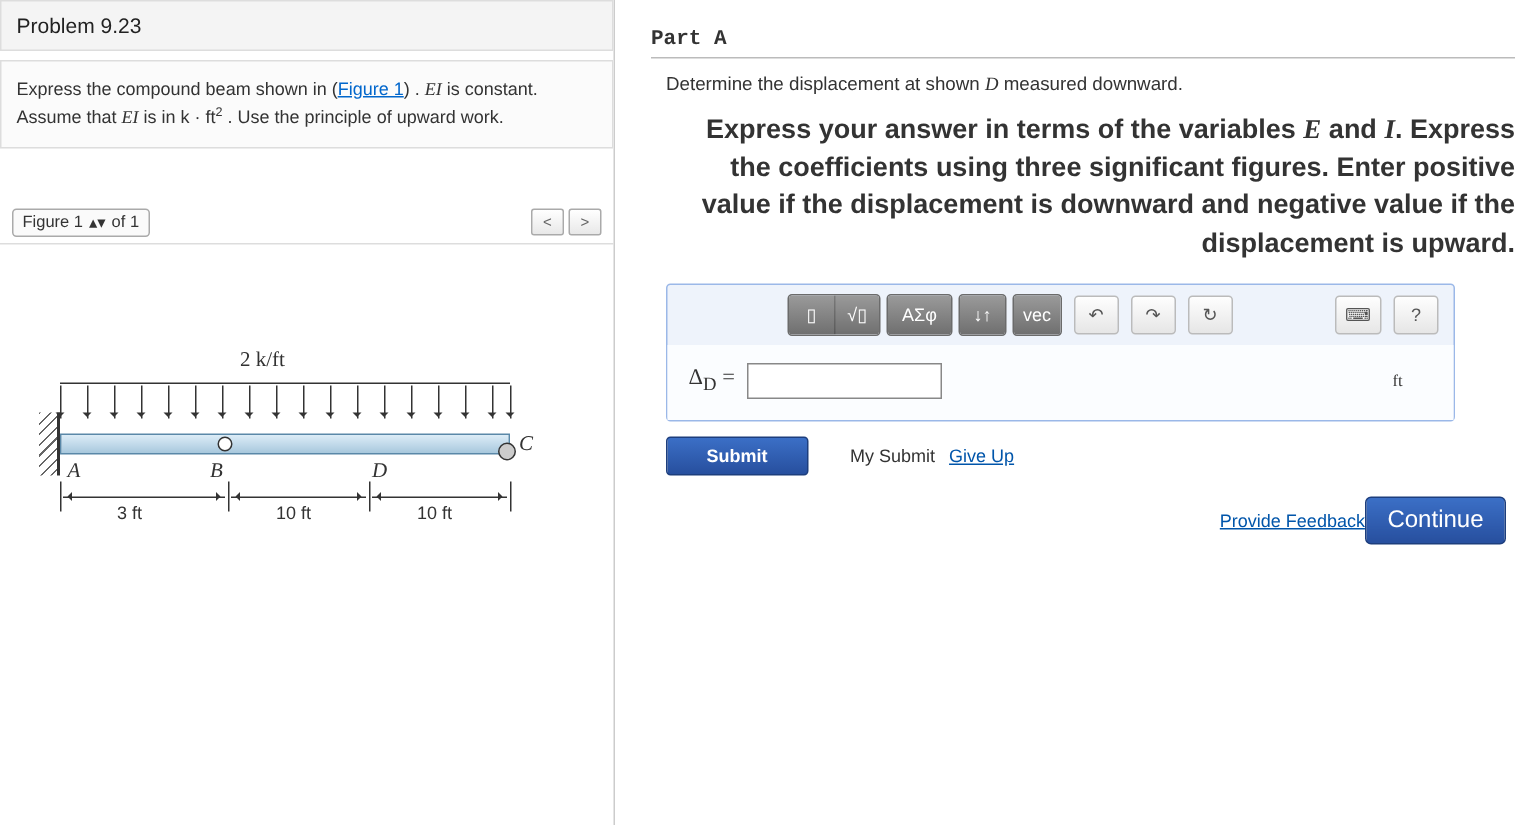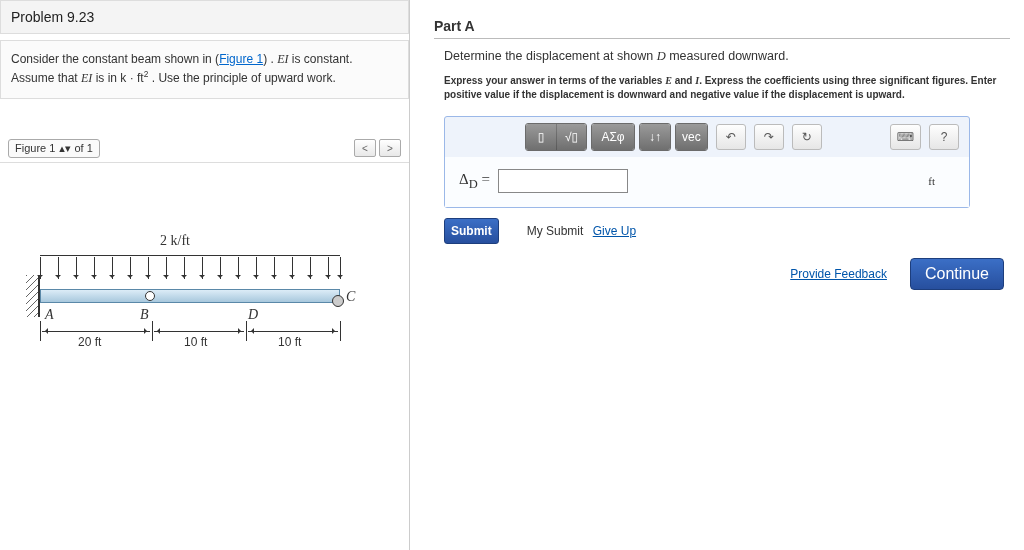--- a/index.html
+++ b/index.html
@@ -83,23 +83,23 @@
     .dim-line { position:absolute; top:168px; height:1px; background:#333; }
     .dim-line:before,.dim-line:after{content:'';position:absolute;top:-3px;border:3px solid transparent;}
     .dim-line:before{left:0;border-right-color:#333;}
     .dim-line:after{right:0;border-left-color:#333;}
     .tick{position:absolute;width:1px;height:20px;background:#333;top:158px;}
     
     .right-panel {
       flex: 1;
       padding: 18px 14px 10px 24px;
     }
-    .part-label { font-weight: bold; font-size: 14px; margin-bottom: 10px; border-bottom:1px solid #bbb; padding-bottom:4px;}
+    .part-label { font-weight: bold; font-size: 14px; margin-bottom: 10px; border-bottom:1px solid #bbb; padding-bottom:4px;font-family:Liberation Mono, monospace;}
     .prompt { margin: 10px 0 10px 10px; font-size: 12.5px; }
-    .instructions { margin: 8px 0 14px 10px; font-size: 10px; font-weight: bold; line-height: 1.4; }
+    .instructions { margin: 8px 0 14px 10px; font-size: 18px; font-weight: bold; line-height: 1.4; text-align: right; }
     .instructions .var { font-style: italic; font-family:'Times New Roman',serif; font-weight: bold; }
     .answer-block {
       border: 1px solid #9bb8e8;
       background: #eef3fb;
       border-radius: 3px;
       margin-left: 10px;
       margin-right: 40px;
       padding: 0;
     }
     .toolbar {
@@ -137,50 +137,50 @@
     }
     .ans-unit { margin-left: auto; font-family:'Times New Roman',serif; font-size:11px; margin-right:20px; }
     .submit-row {
       display:flex; align-items:center; gap: 28px;
       margin: 10px 0 0 10px;
     }
     .btn {
       background: linear-gradient(#3b6fc6,#274f9e);
       color:#fff; border:1px solid #1d3e7d;
       border-radius:3px;
-      padding: 5px 6px;
+      padding: 5px 26px;
       font-size: 12px; font-weight: bold;
       cursor: pointer;
     }
     .answers-links { font-size:12px; }
     .answers-links a { color:#0055aa; text-decoration:underline; margin-left:6px; cursor:pointer; }
     .footer-row {
       display:flex; align-items:center; justify-content:flex-end;
-      margin-top: 14px; gap: 23px;
+      margin-top: 14px; gap: 0;
       padding-right: 6px;
     }
     .link { color:#0055aa; text-decoration:underline; font-size:12px; cursor:pointer; }
     .continue-btn {
       background: linear-gradient(#3b6fc6,#274f9e);
       color:#fff; border:1px solid #1d3e7d;
       border-radius:4px;
       padding: 6px 14px;
       font-size: 16px;
       cursor:pointer;
     }
     sup{font-size:.7em;}
   </style>
 </head>
 <body>
 
 <div class="left-panel">
   <div class="problem-title">Problem 9.23</div>
 
   <div class="problem-desc">
-    <span>Consider the constant beam shown in (</span><a href="#">Figure 1</a><span>) . </span><i style="font-family:'Times New Roman',serif;">EI</i><span> is constant. Assume that </span><i style="font-family:'Times New Roman',serif;">EI</i><span> is in k · ft</span><sup>2</sup><span> . Use the principle of upward work.</span>
+    <span>Express the compound beam shown in (</span><a href="#">Figure 1</a><span>) . </span><i style="font-family:'Times New Roman',serif;">EI</i><span> is constant. Assume that </span><i style="font-family:'Times New Roman',serif;">EI</i><span> is in k · ft</span><sup>2</sup><span> . Use the principle of upward work.</span>
   </div>
 
   <div class="figure-header">
     <div class="fig-select">
       <span>Figure 1</span>
       <span>▴▾</span>
       <span>of 1</span>
     </div>
     <div class="nav-btns">
       <div class="nav-btn">&lt;</div>
@@ -220,21 +220,21 @@
     <div class="pt-label" style="left:248px">D</div>
     <div class="pt-label" style="left:346px;top:126px">C</div>
 
     <div class="tick" style="left:40px"></div>
       <div class="tick" style="left:152px"></div>
       <div class="tick" style="left:246px"></div>
       <div class="tick" style="left:340px"></div>
     <div class="dim-line" style="left:42px;width:108px"></div>
     <div class="dim-line" style="left:154px;width:90px"></div>
     <div class="dim-line" style="left:248px;width:90px"></div>
-    <div class="dim" style="left:78px">20 ft</div>
+    <div class="dim" style="left:78px">3 ft</div>
     <div class="dim" style="left:184px">10 ft</div>
     <div class="dim" style="left:278px">10 ft</div>
   </div>
 </div>
 
 <div class="right-panel">
   <div class="part-label">Part A</div>
 
   <div class="prompt">
     <span>Determine the displacement at shown </span><i style="font-family:'Times New Roman',serif;">D</i><span> measured downward.</span>

